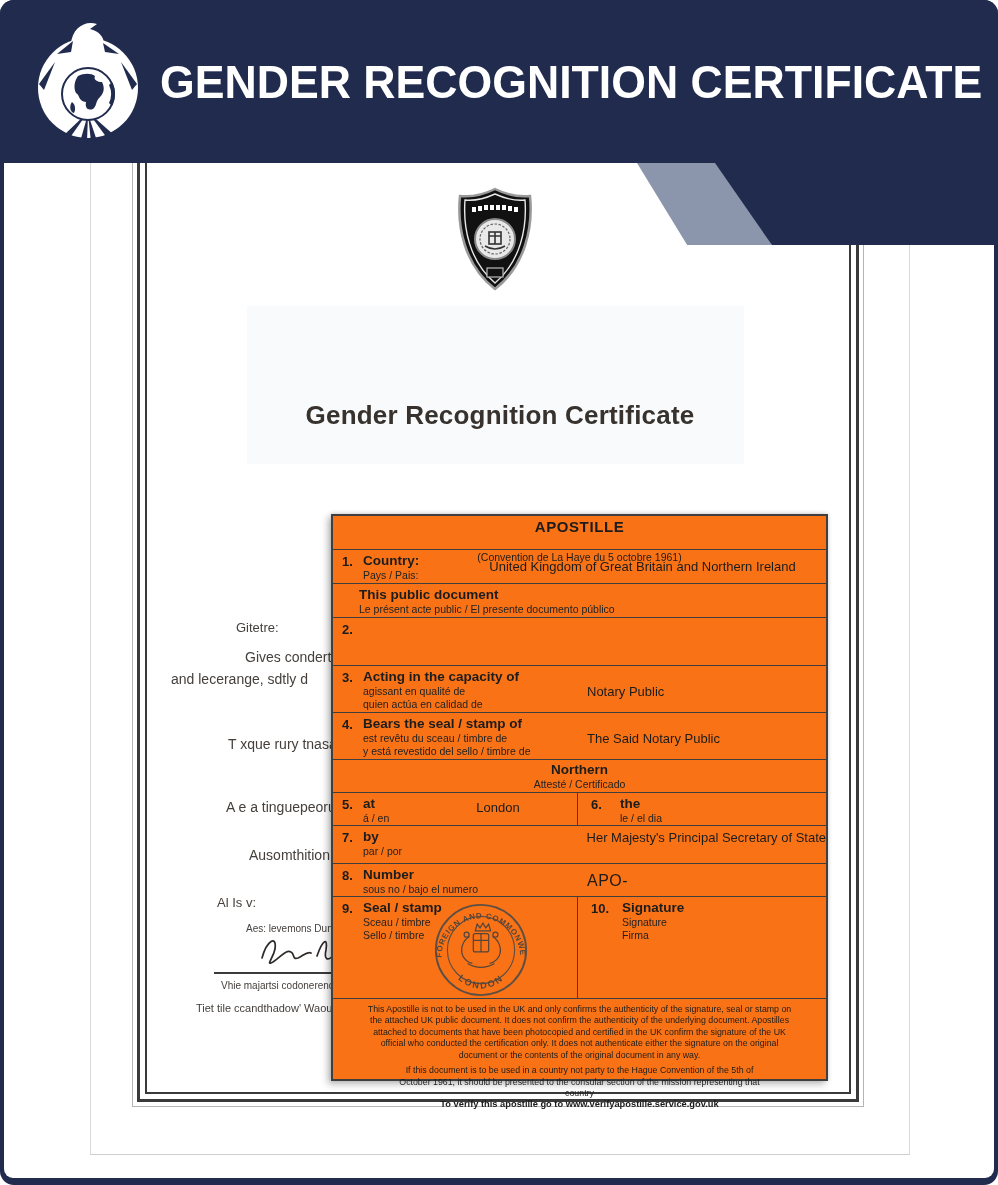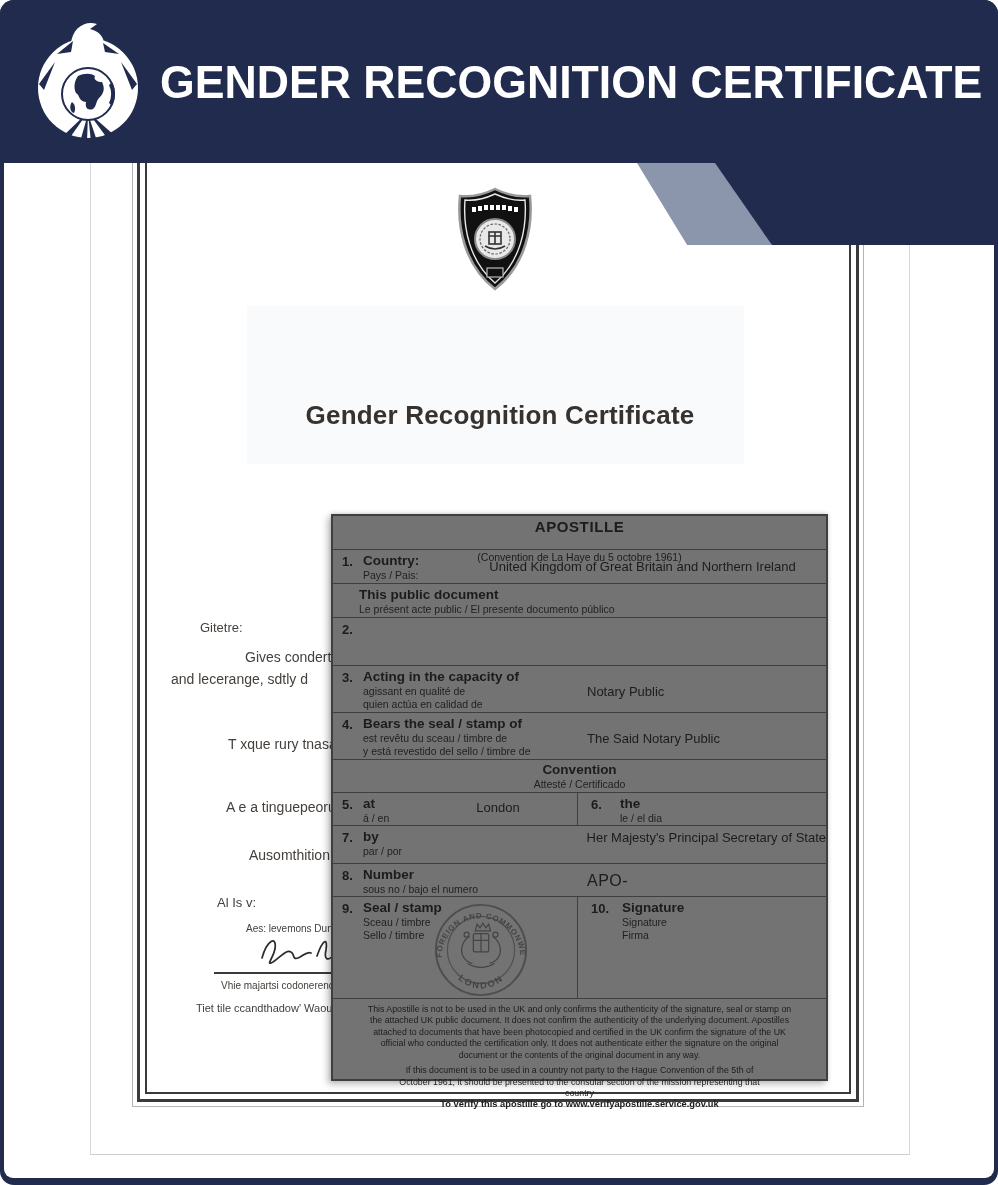--- a/index.html
+++ b/index.html
@@ -36,21 +36,21 @@
   .badge { position:absolute; left:452px; top:186px; width:86px; height:106px; z-index:4; }
   .photo-panel { position:absolute; left:247px; top:306px; width:497px; height:158px; background:#f9fafb; z-index:3; }
   .cert-title { position:absolute; left:140px; top:400px; width:720px; text-align:center;
                 font-size:26px; font-weight:bold; color:#37322e; z-index:4; letter-spacing:0.2px; }
 
   .bg-text { position:absolute; z-index:4; color:#45403c; white-space:nowrap; filter:blur(0.4px); }
   .sig-svg { position:absolute; left:256px; top:928px; width:94px; height:42px; z-index:4; }
   .sig-line { position:absolute; left:214px; top:972px; width:133px; height:2px; background:#3b3b3b; z-index:4; }
 
   
-  .apostille { position:absolute; left:331px; top:514px; width:497px; height:567px; background:#737373;
+  .apostille { position:absolute; left:331px; top:514px; width:497px; height:567px; background:#f97316;
                border:2px solid #3f3f3f; z-index:6; box-shadow:-3px 3px 7px rgba(0,0,0,0.28), 0 -1px 4px rgba(0,0,0,0.12);
                display:flex; flex-direction:column; }
   .ap-row { display:flex; border-bottom:1.5px solid #3f3f3f; position:relative; flex:none; }
   .ap-head { height:34px; text-align:center; padding-top:2px; }
   .ap-head .t { font-size:15px; font-weight:bold; letter-spacing:0.6px; }
   .ap-head .s { font-size:10.5px; margin-top:16px; }
   .ap-num { width:30px; padding:4px 0 0 9px; font-weight:bold; font-size:13px; flex:none; }
   .ap-label { padding-top:4px; }
   .ap-title { font-weight:bold; font-size:13.5px; line-height:1.1; }
   .ap-sub { font-size:10.5px; line-height:1.3; color:#222; }
@@ -128,21 +128,21 @@
     <g stroke="#333333" stroke-width="1.6" fill="none">
       <rect x="37" y="46" width="12" height="12"></rect>
       <path d="M37,50 h12 M43,46 v12 M33,60 q10,6 20,0"></path>
     </g>
     <rect x="35" y="82" width="16" height="9" fill="#111111" stroke="#bbbbbb" stroke-width="1.2"></rect>
   </svg>
 
   <div class="photo-panel"></div>
   <div class="cert-title">Gender Recognition Certificate</div>
 
-  <div class="bg-text" style="left:200px;top:620px;font-size:13px">Gitetre:</div>
+  <div class="bg-text" style="left:236px;top:620px;font-size:13px">Gitetre:</div>
   <div class="bg-text" style="left:245px;top:649px;font-size:14px">Gives condertyr</div>
   <div class="bg-text" style="left:171px;top:671px;font-size:14px">and lecerange, sdtly d</div>
   <div class="bg-text" style="left:228px;top:736px;font-size:14px">T xque rury tnasa</div>
   <div class="bg-text" style="left:226px;top:799px;font-size:14px">A e a tinguepeorury</div>
   <div class="bg-text" style="left:249px;top:847px;font-size:14px">Ausomthition co</div>
   <div class="bg-text" style="left:217px;top:895px;font-size:13px">Al Is v:</div>
   <div class="bg-text" style="left:246px;top:923px;font-size:10px">Aes: levemons Dune:</div>
   <svg class="sig-svg" viewBox="0 0 94 42">
     <path d="M6,30 c5,-18 15,-23 13,-9 c-2,10 -10,17 -2,13 c8,-5 13,-13 18,-10 c4,2 1,8 7,6 c5,-2 9,-7 13,-5 m6,3 c6,-17 11,-19 9,-6 c-2,9 1,12 8,5 c4,-4 7,-3 9,1 c2,5 -2,9 -7,12" fill="none" stroke="#2e2a28" stroke-width="1.7" stroke-linecap="round"></path>
   </svg>
@@ -191,21 +191,21 @@
       <div class="ap-num">4.</div>
       <div class="ap-label lbl-200">
         <div class="ap-title">Bears the seal / stamp of</div>
         <div class="ap-sub">est revêtu du sceau / timbre de</div>
         <div class="ap-sub">y está revestido del sello / timbre de</div>
       </div>
       <div class="ap-val-l">The Said Notary Public</div>
     </div>
 
     <div class="ap-row rcert">
-      <div class="ap-title">Convention</div>
+      <div class="ap-title">Northern</div>
       <div class="ap-sub">Attesté / Certificado</div>
     </div>
 
     <div class="ap-row r56">
       <div class="cell-l">
         <div class="ap-num">5.</div>
         <div class="ap-label" style="width:56px">
           <div class="ap-title">at</div>
           <div class="ap-sub">á / en</div>
         </div>

